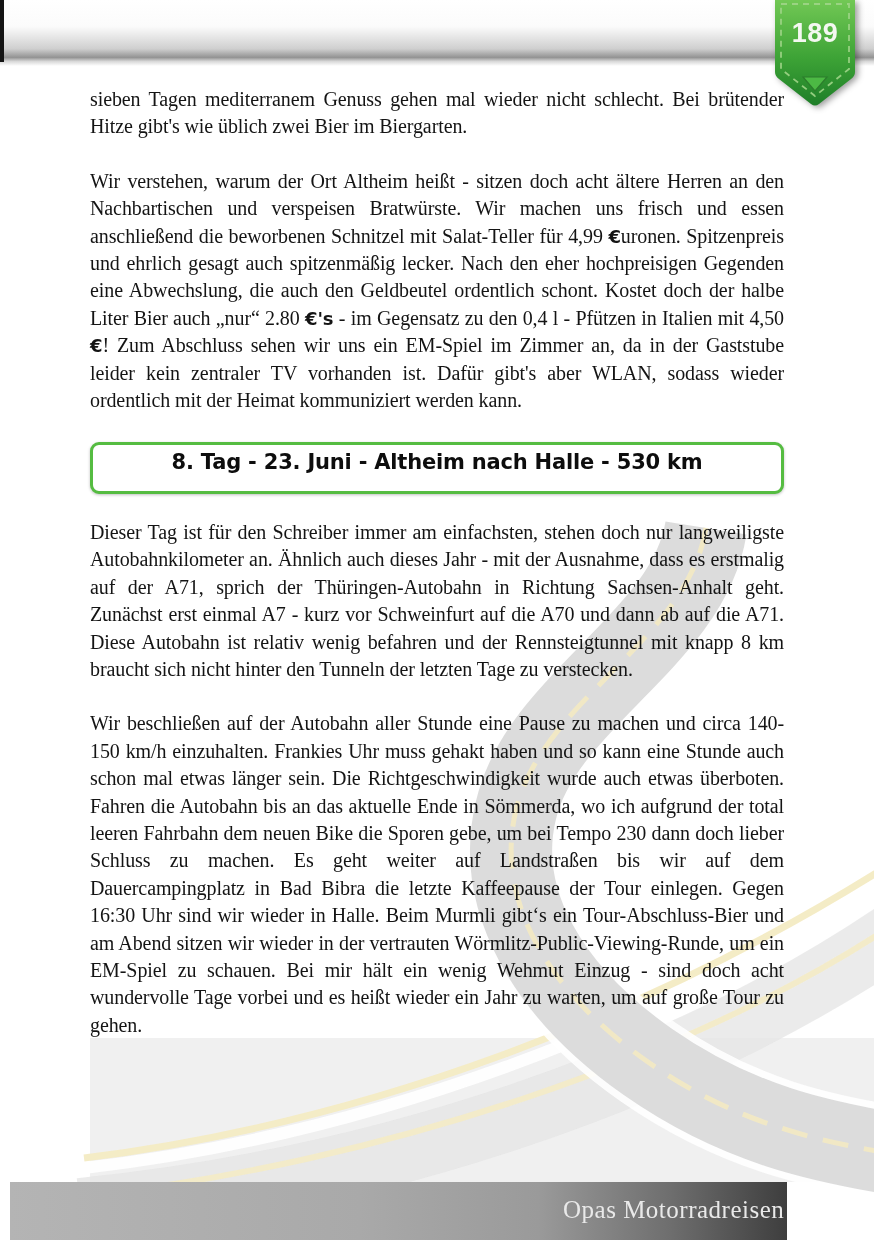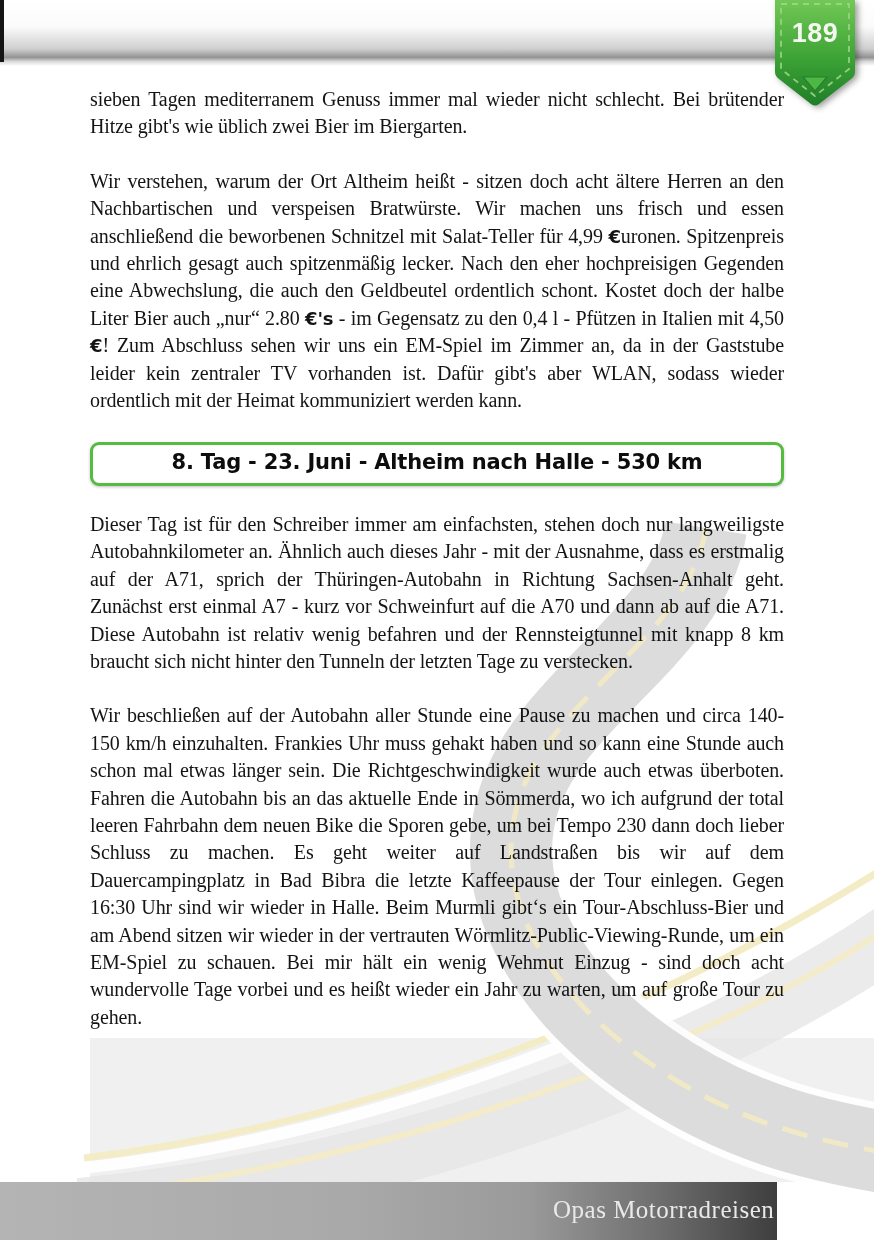--- a/index.html
+++ b/index.html
@@ -34,32 +34,32 @@
     position:absolute;top:86px;left:90px;width:694px;z-index:2;
     font-size:20px;line-height:27.4px;color:#141414;text-align:justify;
     letter-spacing:-0.1px;hyphens:auto;
   }
   .body-copy p{margin:0 0 27px 0;}
   .euro{
     font-family:"DejaVu Sans",sans-serif;font-weight:bold;font-size:18px;
   }
   .section-box{
     border:3px solid #55bc41;border-radius:9px;background:#ffffff;
-    margin:28px 0 25px 0;padding:4px 10px 6px 10px;text-align:center;
+    margin:28px 0 25px 0;padding:4px 10px 14px 10px;text-align:center;
     box-shadow:0 1px 3px rgba(0,0,0,0.25);
   }
   .section-box h2{
     margin:0;font-family:"DejaVu Sans",sans-serif;font-size:21px;
     font-weight:bold;color:#0d0d0d;letter-spacing:-0.2px;
   }
   
   .road{position:absolute;top:0;left:0;z-index:1;pointer-events:none;}
   
   .footer-bar{
-    position:absolute;left:0;bottom:0;width:777px;height:58px;z-index:3;
+    position:absolute;left:10px;bottom:0;width:777px;height:58px;z-index:3;
     background:linear-gradient(90deg,#b4b4b4 0%,#a9a9a9 45%,#9a9a9a 68%,#6e6e6e 85%,#3e3e3e 100%);
   }
   .footer-brand{
     position:absolute;left:553px;top:0;height:58px;line-height:56px;
     font-family:"Liberation Serif",serif;font-size:25px;color:#e9e9e9;
     letter-spacing:0.5px;
   }
 </style>
 </head>
 <body>
@@ -90,21 +90,21 @@
       <path d="M 84,1168 C 360,1136 660,1030 900,870" stroke="#ffffff" stroke-width="12" fill="none" opacity="0.95"></path>
       <path d="M 84,1158 C 360,1124 650,1018 900,858" stroke="#f3e9bd" stroke-width="7" fill="none"></path>
       <path d="M 84,1196 C 380,1164 700,1056 900,920" stroke="#f3e9bd" stroke-width="6" fill="none" opacity="0.9"></path>
       <path d="M 706,528 C 688,640 542,700 516,810 C 494,900 548,992 648,1062 C 738,1125 822,1142 900,1155" stroke="#ffffff" stroke-width="96" fill="none" opacity="0.9"></path>
       <path d="M 706,528 C 688,640 542,700 516,810 C 494,900 548,992 648,1062 C 738,1125 822,1142 900,1155" stroke="#d7d7d7" stroke-width="82" fill="none"></path>
       <path d="M 706,528 C 688,640 542,700 516,810 C 494,900 548,992 648,1062 C 738,1125 822,1142 900,1155" stroke="#f0e6ba" stroke-width="5" stroke-dasharray="26 16" fill="none" opacity="0.95"></path>
     </g>
   </svg>
 
   <div class="body-copy">
-    <p><span>sieben Tagen mediterranem Genuss immer mal wieder nicht schlecht. Bei brütender Hitze gibt's wie üblich zwei Bier im Biergarten.</span></p>
+    <p><span>sieben Tagen mediterranem Genuss gehen mal wieder nicht schlecht. Bei brütender Hitze gibt's wie üblich zwei Bier im Biergarten.</span></p>
     <p><span>Wir verstehen, warum der Ort Altheim heißt - sitzen doch acht ältere Herren an den Nachbartischen und verspeisen Bratwürste. Wir machen uns frisch und essen anschließend die beworbenen Schnitzel mit Salat-Teller für 4,99 </span><span class="euro">€</span><span>uronen. Spitzenpreis und ehrlich gesagt auch spitzenmäßig lecker. Nach den eher hochpreisigen Gegenden eine Abwechslung, die auch den Geldbeutel ordentlich schont. Kostet doch der halbe Liter Bier auch „nur“ 2.80 </span><span class="euro">€'s</span><span> - im Gegensatz zu den 0,4 l - Pfützen in Italien mit 4,50 </span><span class="euro">€</span><span>! Zum Abschluss sehen wir uns ein EM-Spiel im Zimmer an, da in der Gaststube leider kein zentraler TV vorhanden ist. Dafür gibt's aber WLAN, sodass wieder ordentlich mit der Heimat kommuniziert werden kann.</span></p>
 
     <div class="section-box">
       <h2>8. Tag - 23. Juni - Altheim nach Halle - 530 km</h2>
     </div>
 
     <p><span>Dieser Tag ist für den Schreiber immer am einfachsten, stehen doch nur langweiligste Autobahnkilometer an. Ähnlich auch dieses Jahr - mit der Ausnahme, dass es erstmalig auf der A71, sprich der Thüringen-Autobahn in Richtung Sachsen-Anhalt geht. Zunächst erst einmal A7 - kurz vor Schweinfurt auf die A70 und dann ab auf die A71. Diese Autobahn ist relativ wenig befahren und der Rennsteigtunnel mit knapp 8 km braucht sich nicht hinter den Tunneln der letzten Tage zu verstecken.</span></p>
     <p><span>Wir beschließen auf der Autobahn aller Stunde eine Pause zu machen und circa 140-150 km/h  einzuhalten. Frankies Uhr muss gehakt haben und so kann eine Stunde auch schon mal etwas länger sein. Die Richtgeschwindigkeit wurde auch etwas überboten. Fahren die Autobahn bis an das aktuelle Ende in Sömmerda, wo ich aufgrund der total leeren Fahrbahn dem neuen Bike die Sporen gebe, um bei Tempo 230 dann doch lieber Schluss zu machen. Es geht weiter auf Landstraßen bis wir auf dem Dauercampingplatz in Bad Bibra die letzte Kaffeepause der Tour einlegen. Gegen 16:30 Uhr sind wir wieder in Halle. Beim Murmli gibt‘s ein Tour-Abschluss-Bier und am Abend sitzen wir wieder in der vertrauten Wörmlitz-Public-Viewing-Runde, um ein EM-Spiel zu schauen. Bei mir hält ein wenig Wehmut Einzug - sind doch acht wundervolle Tage vorbei und es heißt wieder ein Jahr zu warten, um auf große Tour zu gehen.</span></p>
   </div>
 

